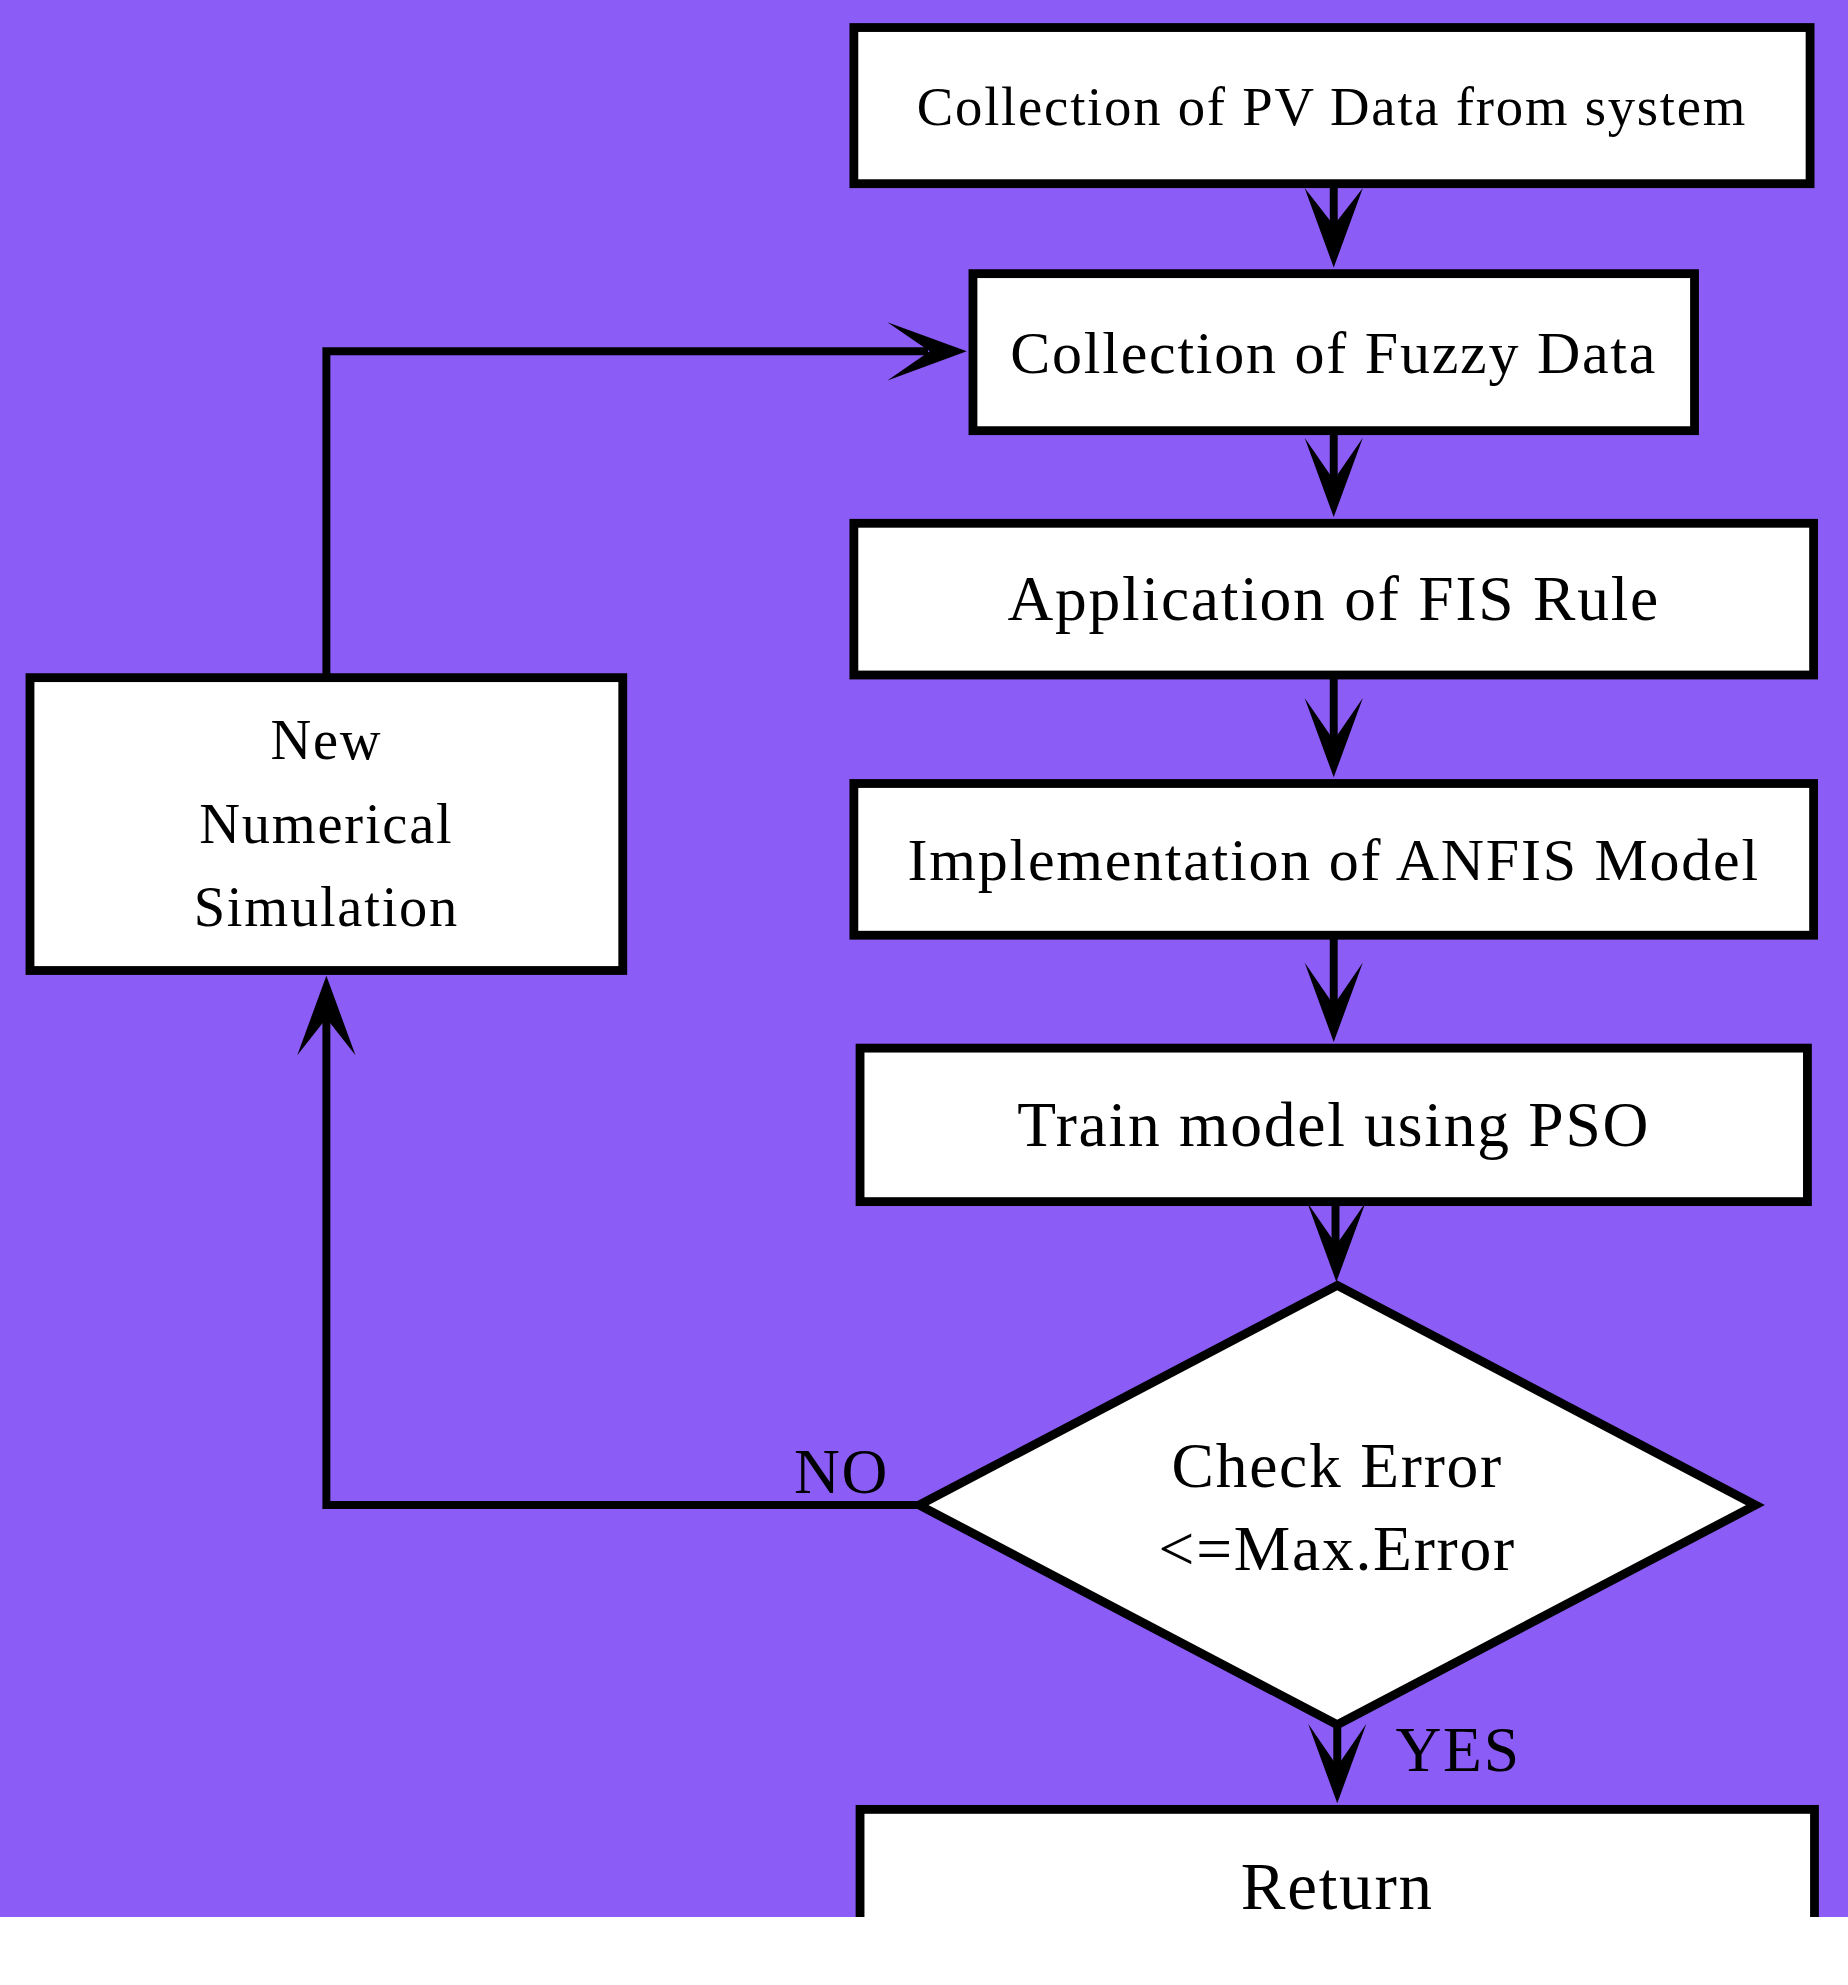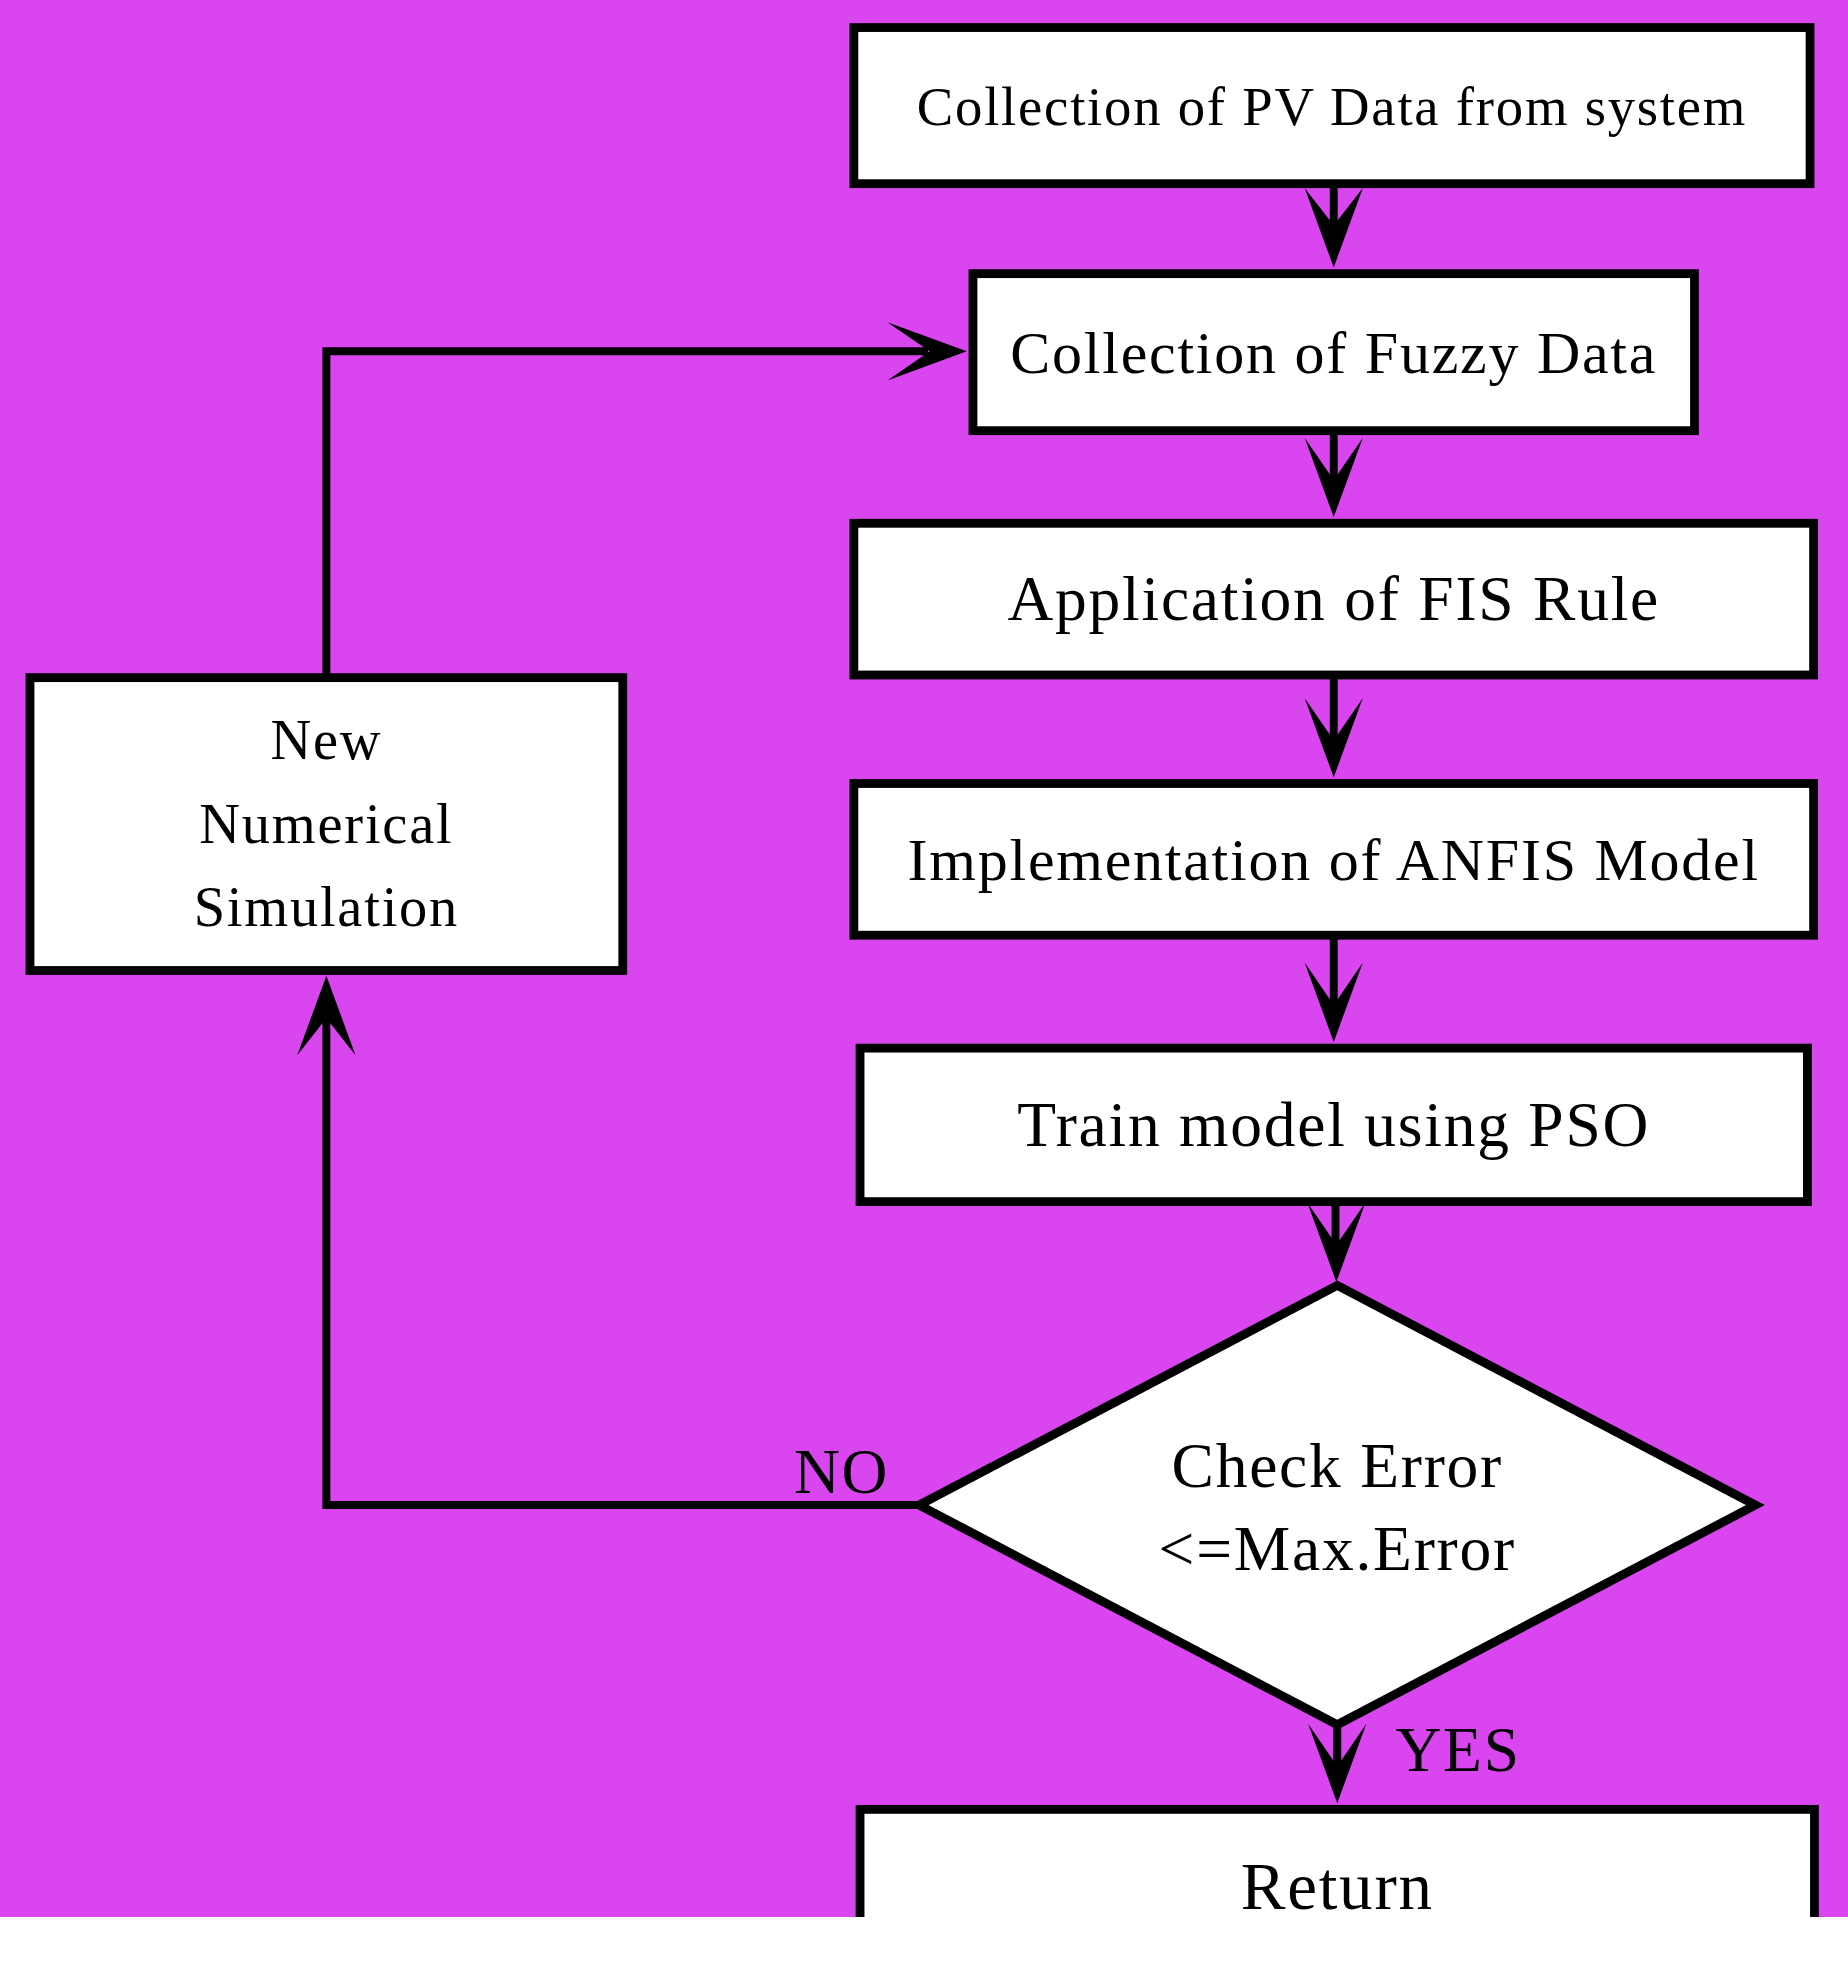--- a/index.html
+++ b/index.html
@@ -3,21 +3,21 @@
 <meta charset="utf-8">
 <style>
   html, body {
     margin: 0;
     padding: 0;
     background: #ffffff;
   }
   .canvas-wrap {
     width: 1848px;
     height: 1917px;
-    background: #d946ef;
+    background: #8b5cf6;
     position: relative;
   }
   svg {
     display: block;
   }
   .node-box {
     fill: #ffffff;
     stroke: #000000;
     stroke-width: 10;
   }

